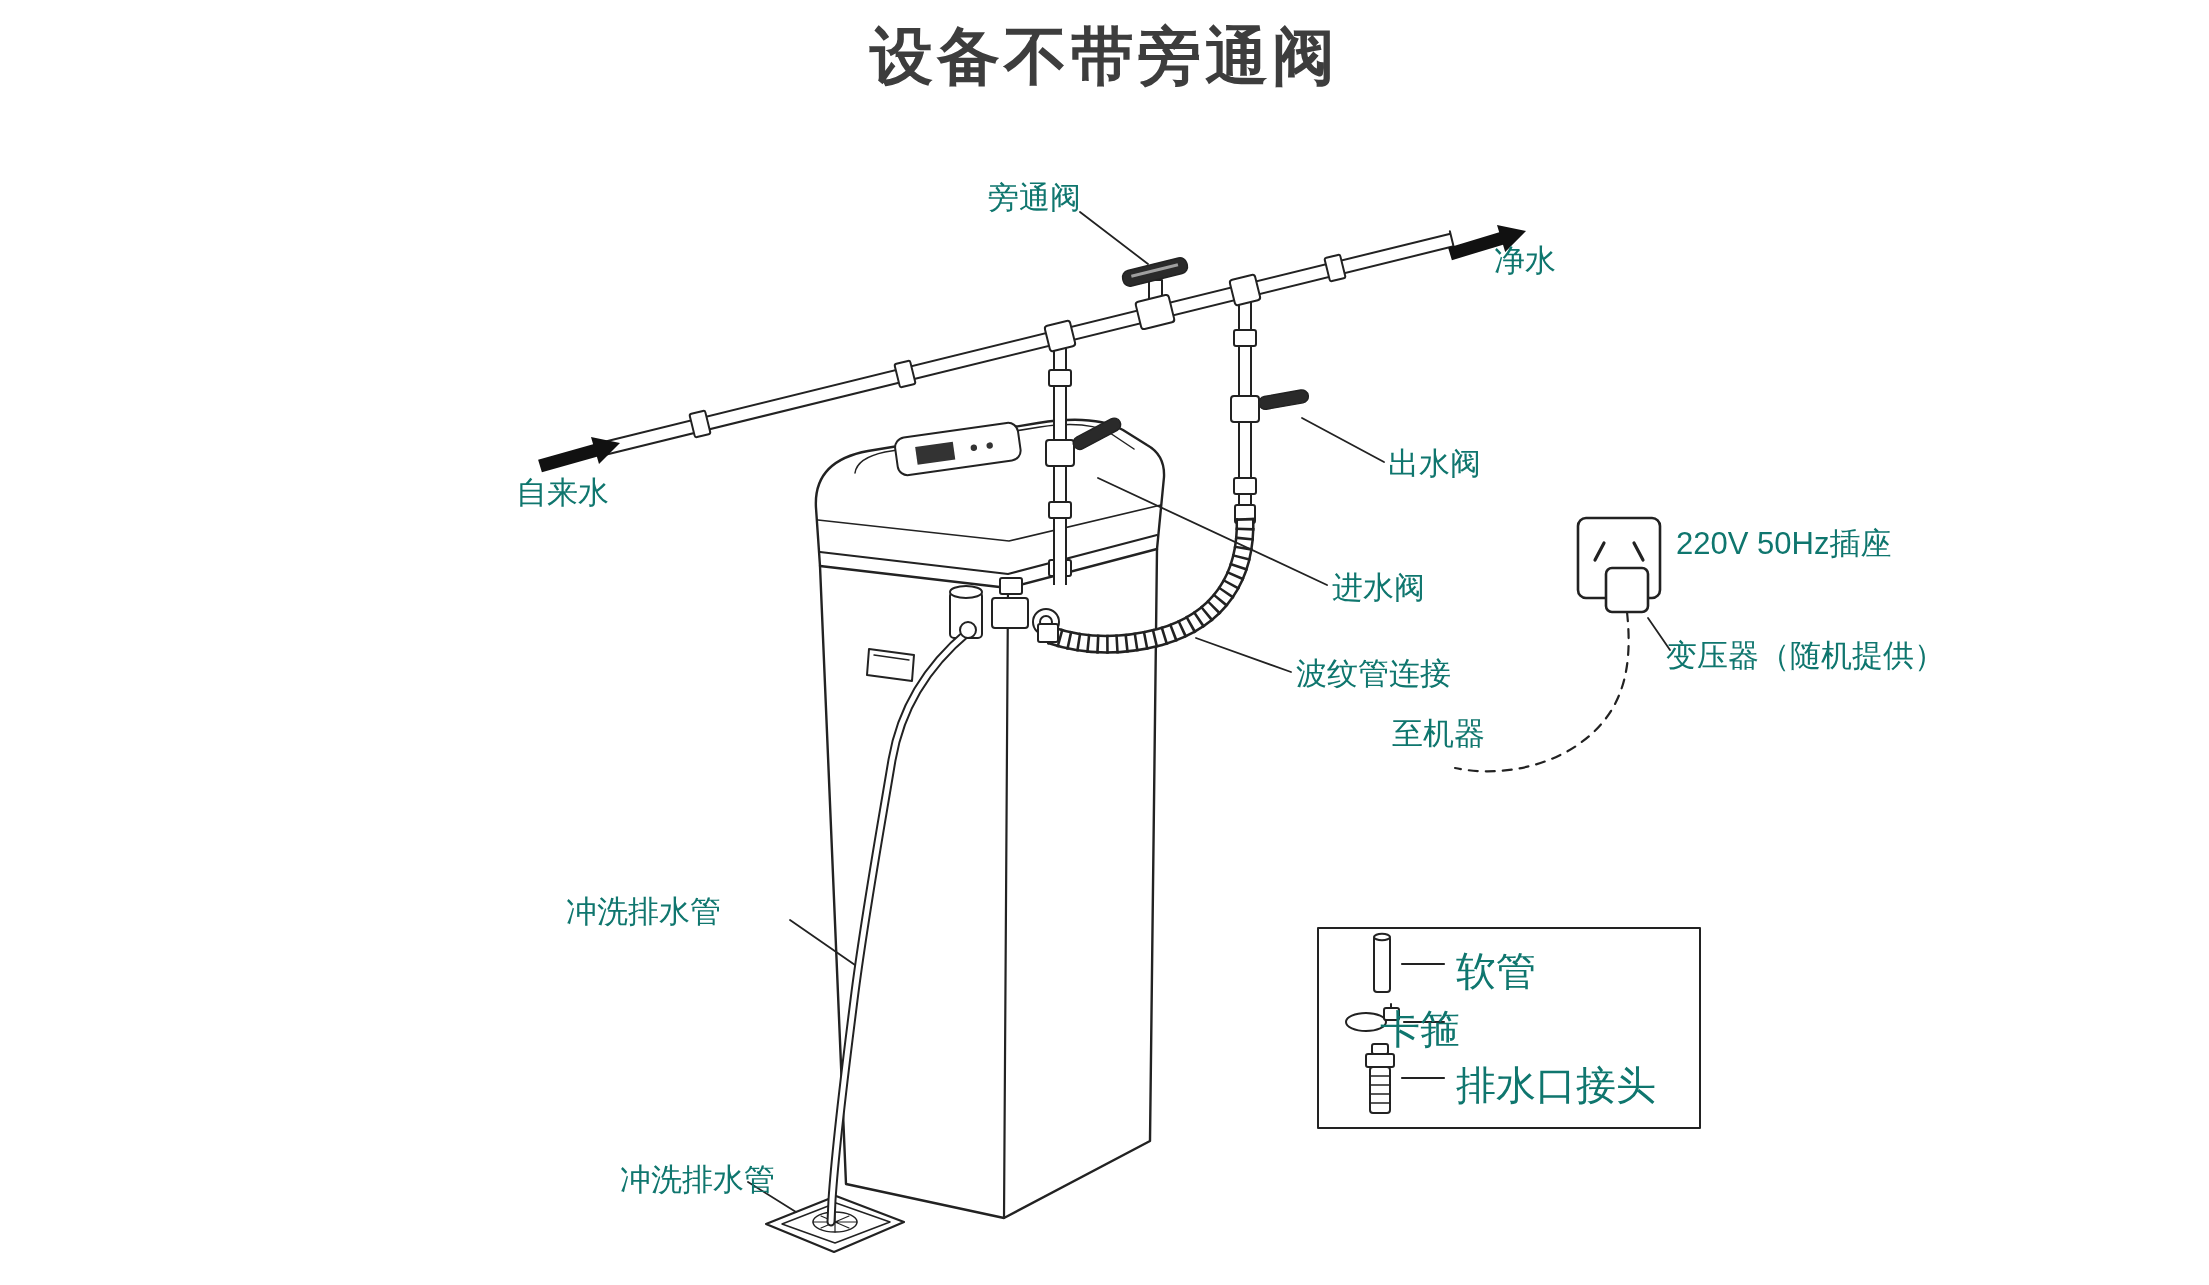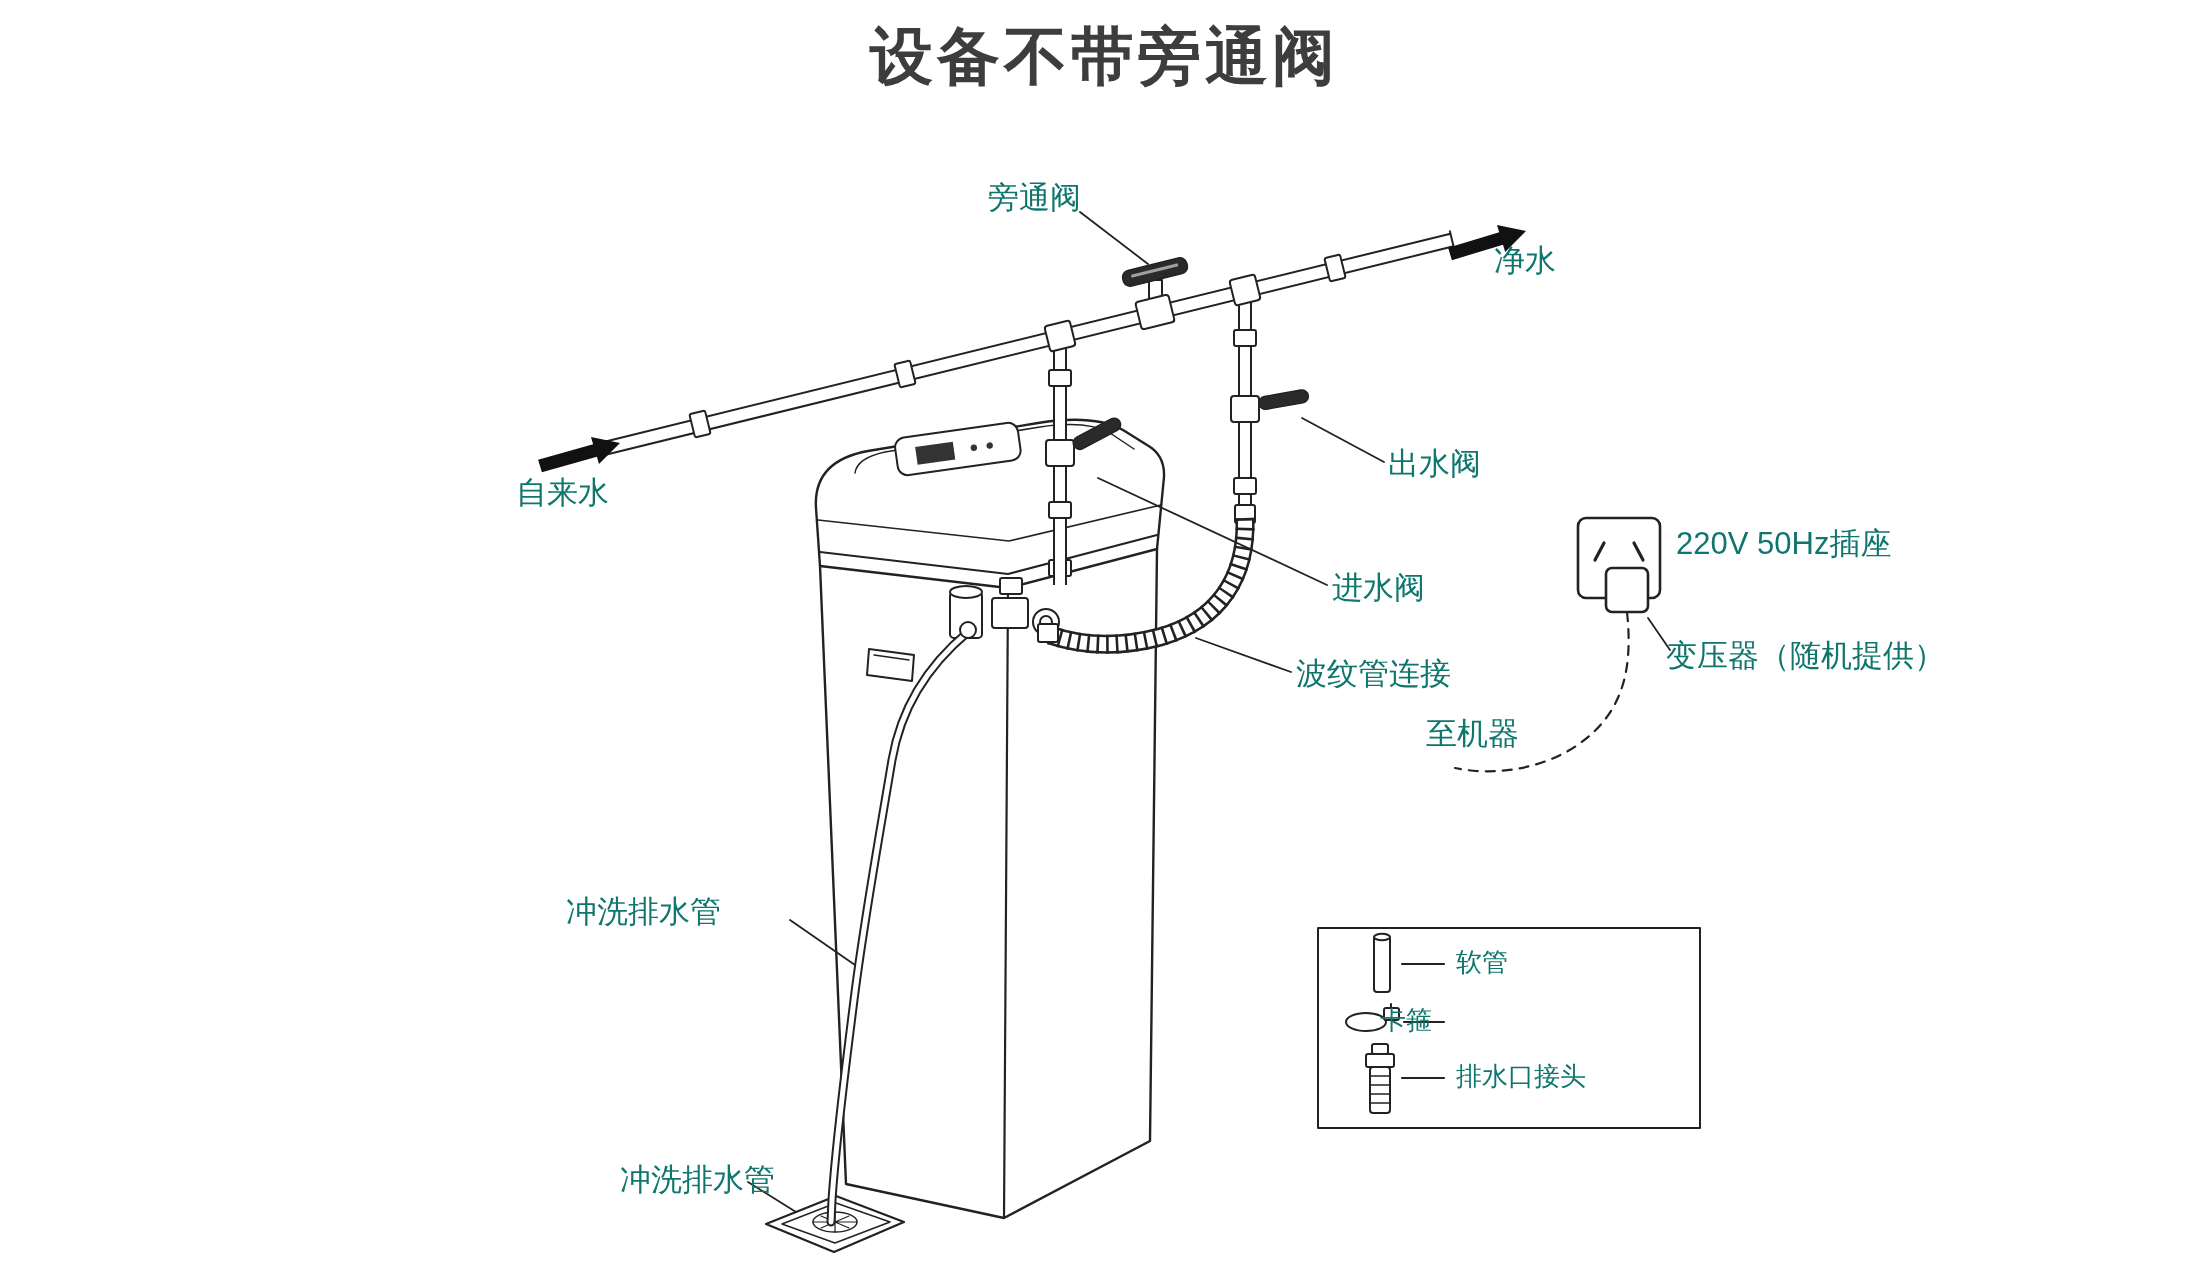--- a/index.html
+++ b/index.html
@@ -8,21 +8,21 @@
     font-family:"Liberation Sans", sans-serif;overflow:hidden;
   }
   #art{position:absolute;left:0;top:0;width:2209px;height:1285px;}
   .title{
     position:absolute;left:0;top:14px;width:100%;text-align:center;
     font-size:63px;font-weight:600;letter-spacing:4px;color:#3d3d3d;white-space:nowrap;
   }
   .lbl{
     position:absolute;font-size:31px;color:#0f766e;white-space:nowrap;line-height:1.15;
   }
-  .lg{font-size:26px;}
+  .lg{font-size:40px;}
 </style>
 </head>
 <body>
 
 <div id="stage">
 
   <svg id="art" viewBox="0 0 2209 1285" fill="none" stroke-linecap="round" stroke-linejoin="round">
 
     <g stroke="#222" stroke-width="2.4">
 
@@ -200,21 +200,21 @@
   <div class="title">设备不带旁通阀</div>
 
   <div class="lbl" style="left:988px;top:180px">旁通阀</div>
   <div class="lbl" style="left:1494px;top:243px">净水</div>
   <div class="lbl" style="left:516px;top:475px">自来水</div>
   <div class="lbl" style="left:1388px;top:446px">出水阀</div>
   <div class="lbl" style="left:1332px;top:570px">进水阀</div>
   <div class="lbl" style="left:1296px;top:656px">波纹管连接</div>
   <div class="lbl" style="left:1676px;top:526px">220V 50Hz插座</div>
   <div class="lbl" style="left:1666px;top:638px">变压器（随机提供）</div>
-  <div class="lbl" style="left:1426px;top:716px">至机器</div>
+  <div class="lbl" style="left:1392px;top:716px">至机器</div>
   <div class="lbl" style="left:566px;top:894px">冲洗排水管</div>
   <div class="lbl" style="left:620px;top:1162px">冲洗排水管</div>
 
   <div class="lbl lg" style="left:1456px;top:948px">软管</div>
   <div class="lbl lg" style="left:1380px;top:1006px">卡箍</div>
   <div class="lbl lg" style="left:1456px;top:1062px">排水口接头</div>
 
 </div>
 
 </body></html>

